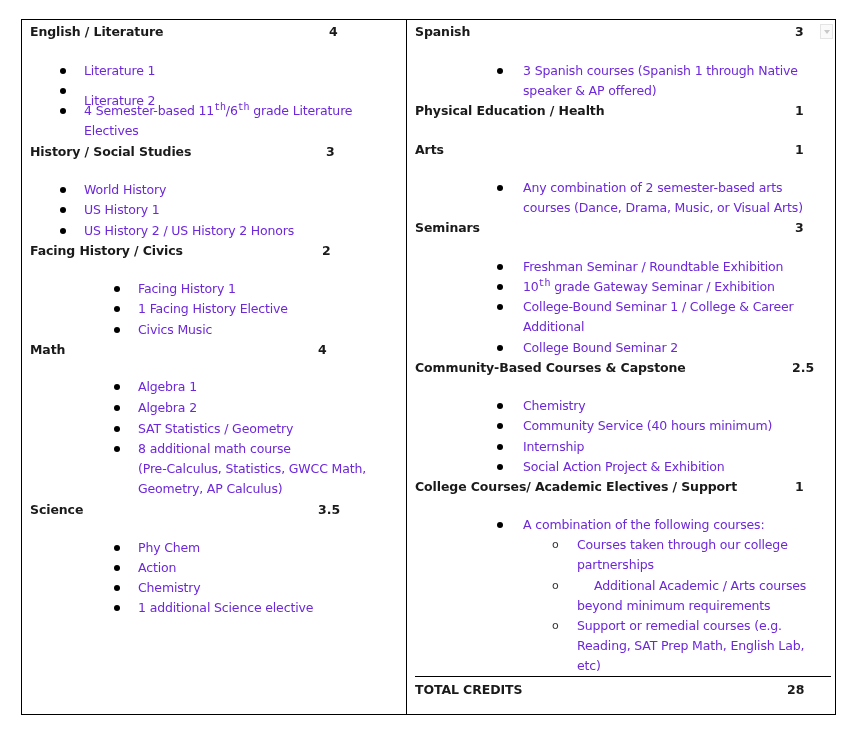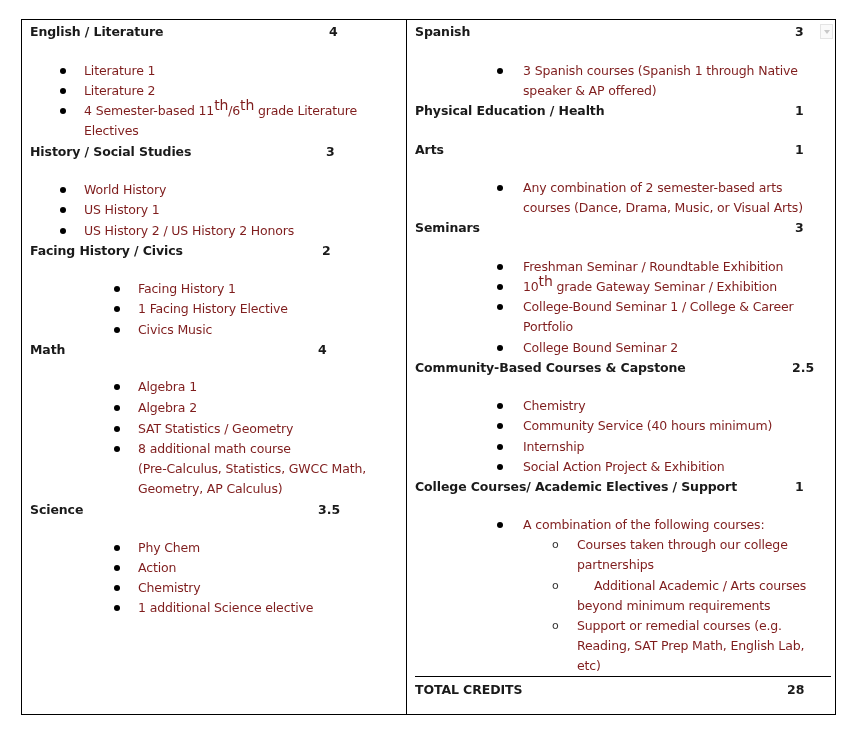--- a/index.html
+++ b/index.html
@@ -7,44 +7,44 @@
          font-family: "DejaVu Sans", sans-serif; color: #1a1a1a; }
   .table { position: absolute; left: 21px; top: 19px; width: 815px; height: 696px;
            border: 1px solid #000; box-sizing: border-box; }
   .divider { position: absolute; left: 384px; top: 0; bottom: 0; width: 1px; background: #000; }
   .col { position: absolute; top: 0; }
   .col-left { left: 0; width: 384px; }
   .col-right { left: 385px; width: 430px; }
   .line { position: absolute; height: 20px; line-height: 20px; font-size: 13px; white-space: nowrap; }
   .hdr { font-weight: bold; font-size: 12.5px; letter-spacing: -0.1px; }
   .credit { font-weight: bold; font-size: 12.5px; }
-  .bullet { font-size: 12.5px; color: #7f1d1d; letter-spacing: -0.15px; }
+  .bullet { font-size: 12.5px; color: #6d28d9; letter-spacing: -0.15px; }
   .dot { position: absolute; width: 6px; height: 6px; border-radius: 50%; background: #000; }
   .odot { position: absolute; font-size: 11px; line-height: 20px; color: #333; }
-  sup { font-size: 14px; line-height: 0; }
+  sup { font-size: 10px; line-height: 0; font-family: Liberation Mono, monospace; }
   .total-rule { position: absolute; left: 8px; width: 416px; top: 656px; height: 1px; background: #000; }
   .dd-icon { position: absolute; left: 797px; top: 4px; width: 13px; height: 15px; border: 1px solid #e4e4e4;
              box-sizing: border-box; background: #fafafa; }
   .dd-icon::after { content: ""; position: absolute; left: 3px; top: 5px; border-left: 3px solid transparent;
              border-right: 3px solid transparent; border-top: 4px solid #c8c8c8; }
 </style>
 </head>
 <body>
 
 <div class="table">
   <div class="divider"></div>
 
   <div class="col col-left">
 
     <div class="line hdr" style="left:8px;top:2px">English / Literature</div>
     <div class="line credit" style="left:307px;top:2px">4</div>
     <span class="dot" style="left:38px;top:48px"></span>
     <div class="line bullet" style="left:62px;top:41px">Literature 1</div>
     <span class="dot" style="left:38px;top:68px"></span>
-    <div class="line bullet" style="left:62px;top:61px">Literature 2</div>
+    <div class="line bullet" style="left:62px;top:71px">Literature 2</div>
     <span class="dot" style="left:38px;top:88px"></span>
     <div class="line bullet" style="left:62px;top:81px"><span>4  Semester-based 11</span><sup>th</sup><span>/6</span><sup>th</sup><span> grade Literature</span></div>
     <div class="line bullet" style="left:62px;top:101px">Electives</div>
 
     <div class="line hdr" style="left:8px;top:122px">History / Social Studies</div>
     <div class="line credit" style="left:304px;top:122px">3</div>
     <span class="dot" style="left:38px;top:167px"></span>
     <div class="line bullet" style="left:62px;top:160px">World History</div>
     <span class="dot" style="left:38px;top:187px"></span>
     <div class="line bullet" style="left:62px;top:180px">US History 1</div>
@@ -104,21 +104,21 @@
     <div class="line bullet" style="left:116px;top:178px">courses (Dance, Drama, Music, or Visual Arts)</div>
 
     <div class="line hdr" style="left:8px;top:198px">Seminars</div>
     <div class="line credit" style="left:388px;top:198px">3</div>
     <span class="dot" style="left:90px;top:244px"></span>
     <div class="line bullet" style="left:116px;top:237px">Freshman Seminar / Roundtable Exhibition</div>
     <span class="dot" style="left:90px;top:264px"></span>
     <div class="line bullet" style="left:116px;top:257px"><span>10</span><sup>th</sup><span> grade Gateway Seminar / Exhibition</span></div>
     <span class="dot" style="left:90px;top:284px"></span>
     <div class="line bullet" style="left:116px;top:277px">College-Bound Seminar 1 / College &amp; Career</div>
-    <div class="line bullet" style="left:116px;top:297px">Portfolio</div>
+    <div class="line bullet" style="left:116px;top:297px">Additional</div>
     <span class="dot" style="left:90px;top:325px"></span>
     <div class="line bullet" style="left:116px;top:318px">College Bound Seminar 2</div>
 
     <div class="line hdr" style="left:8px;top:338px">Community-Based Courses &amp; Capstone</div>
     <div class="line credit" style="left:385px;top:338px">2.5</div>
     <span class="dot" style="left:90px;top:383px"></span>
     <div class="line bullet" style="left:116px;top:376px">Chemistry</div>
     <span class="dot" style="left:90px;top:403px"></span>
     <div class="line bullet" style="left:116px;top:396px">Community Service (40 hours minimum)</div>
     <span class="dot" style="left:90px;top:424px"></span>

